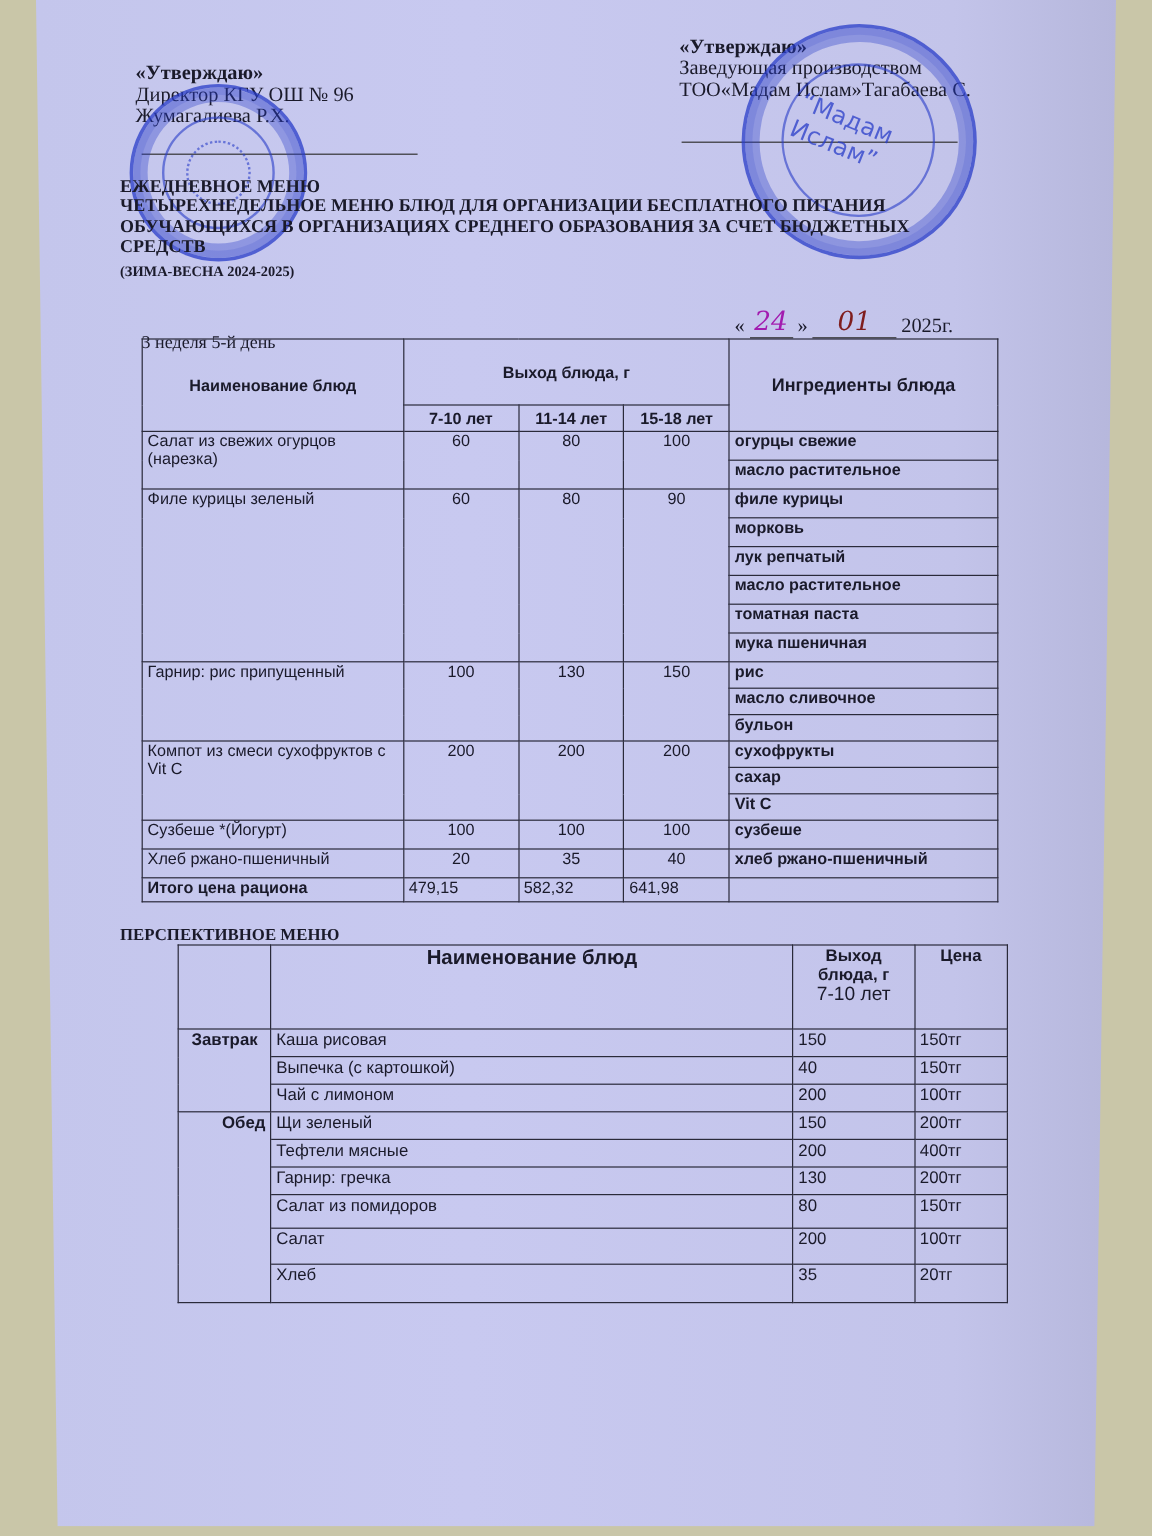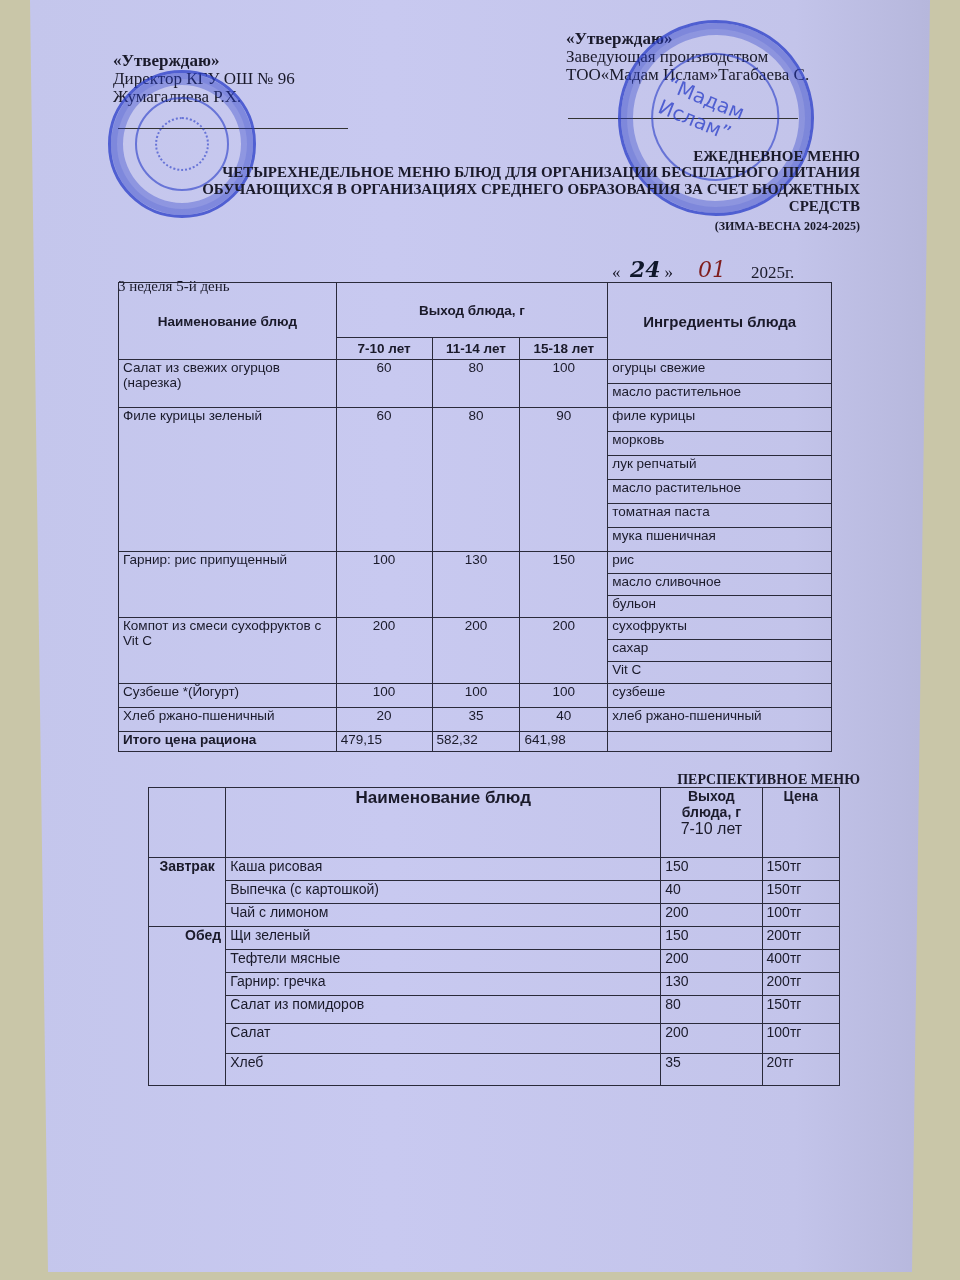--- a/index.html
+++ b/index.html
@@ -21,27 +21,27 @@
   .stamp {
     position: absolute; border-radius: 50%;
     border: 3px solid rgba(40,60,200,0.75);
     box-shadow: inset 0 0 0 6px rgba(40,60,200,0.15), inset 0 0 0 12px rgba(40,60,200,0.35);
   }
   .stamp-inner {
     position: absolute; border-radius: 50%;
     border: 2px solid rgba(40,60,200,0.6);
   }
   .stamp-text { position: absolute; color: rgba(40,60,200,0.75); font-family: "DejaVu Sans", sans-serif; font-size: 9px; }
-  .title { position: absolute; left: 100px; width: 760px; text-align: right; font-weight: bold; font-size: 15px; line-height: 17px; }
+  .title { position: absolute; left: 100px; width: 760px; text-align: left; font-weight: bold; font-size: 15px; line-height: 17px; }
   table { border-collapse: collapse; position: absolute; }
   td, th { border: 1px solid #2a2a3a; padding: 0 4px; vertical-align: top; }
   .t1 { left: 118px; top: 282px; width: 714px; font-family: "Liberation Sans", sans-serif; font-size: 13.5px; }
   .t1 th { font-weight: bold; text-align: center; vertical-align: middle; }
   .t1 td.num { text-align: center; }
-  .t1 td.ing { height: 23px; }
+  .t1 td.ing { height: 23px; font-weight: bold; }
   .t2 { left: 148px; top: 787px; width: 692px; font-family: "Liberation Sans", sans-serif; font-size: 14px; }
   .t2 th { font-weight: bold; text-align: center; }
   .t2 td { height: 22px; }
   .bold { font-weight: bold; }
 </style>
 </head>
 <body>
 
 <div class="paper"></div>
 
@@ -71,21 +71,21 @@
 
 <div class="title" style="top:148px;">ЕЖЕДНЕВНОЕ МЕНЮ</div>
 <div class="title" style="top:164px;">ЧЕТЫРЕХНЕДЕЛЬНОЕ МЕНЮ БЛЮД ДЛЯ ОРГАНИЗАЦИИ БЕСПЛАТНОГО ПИТАНИЯ</div>
 <div class="title" style="top:181px;">ОБУЧАЮЩИХСЯ В ОРГАНИЗАЦИЯХ СРЕДНЕГО ОБРАЗОВАНИЯ ЗА СЧЕТ БЮДЖЕТНЫХ</div>
 <div class="title" style="top:198px;">СРЕДСТВ</div>
 <div class="title" style="top:218px; font-size:12px;">(ЗИМА-ВЕСНА 2024-2025)</div>
 
 <div class="abs" style="left:118px; top:278px; font-size:15px;">3 неделя 5-й день</div>
 <div class="abs" style="left:612px; top:256px; font-size:17px; display:flex; align-items:flex-end; gap:4px;">
   <span>«</span>
-  <span style="font-family:'DejaVu Serif',serif; font-style:italic; color:#0f172a; border-bottom:1px solid #333; min-width:36px; text-align:right; font-size:22px;font-weight:bold;">24</span>
+  <span style="font-family:'DejaVu Serif',serif; font-style:italic; color:#a21caf; border-bottom:1px solid #333; min-width:36px; text-align:center; font-size:22px;">24</span>
   <span>»</span>
   <span style="font-family:'DejaVu Serif',serif; font-style:italic; color:#7f1d1d; border-bottom:1px solid #333; min-width:70px; text-align:center; font-size:22px;">01</span>
   <span>2025г.</span>
 </div>
 
 <table class="t1">
   <colgroup>
     <col style="width:218px">
       <col style="width:96px">
       <col style="width:88px">

